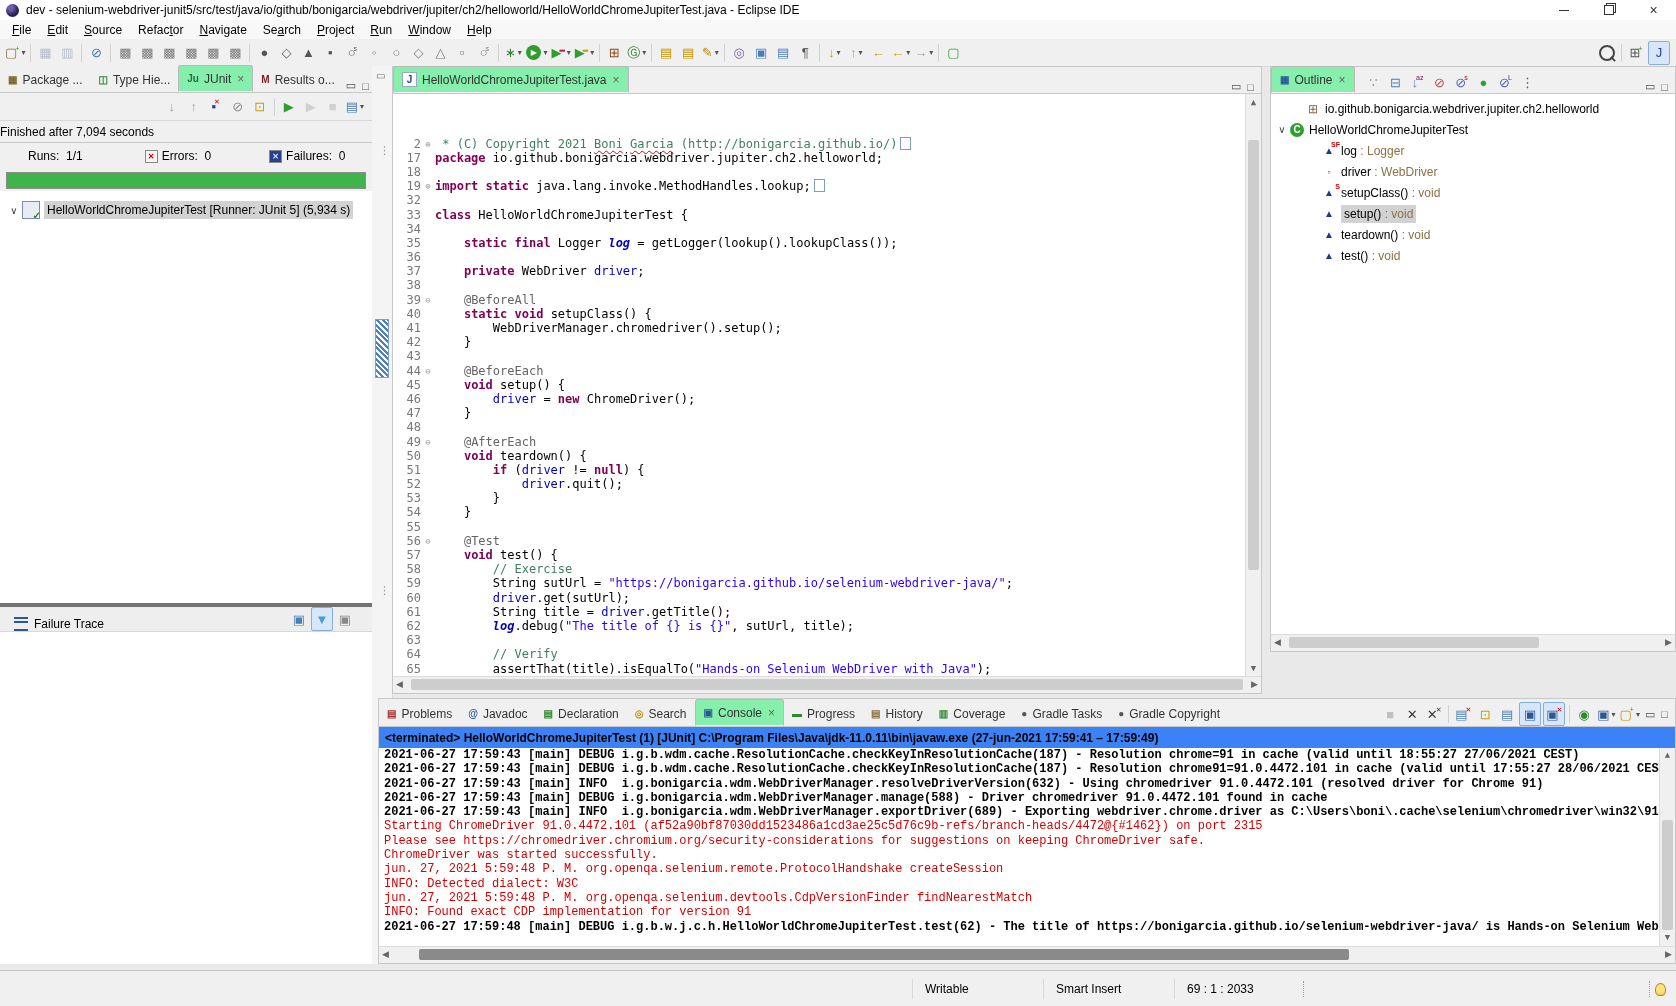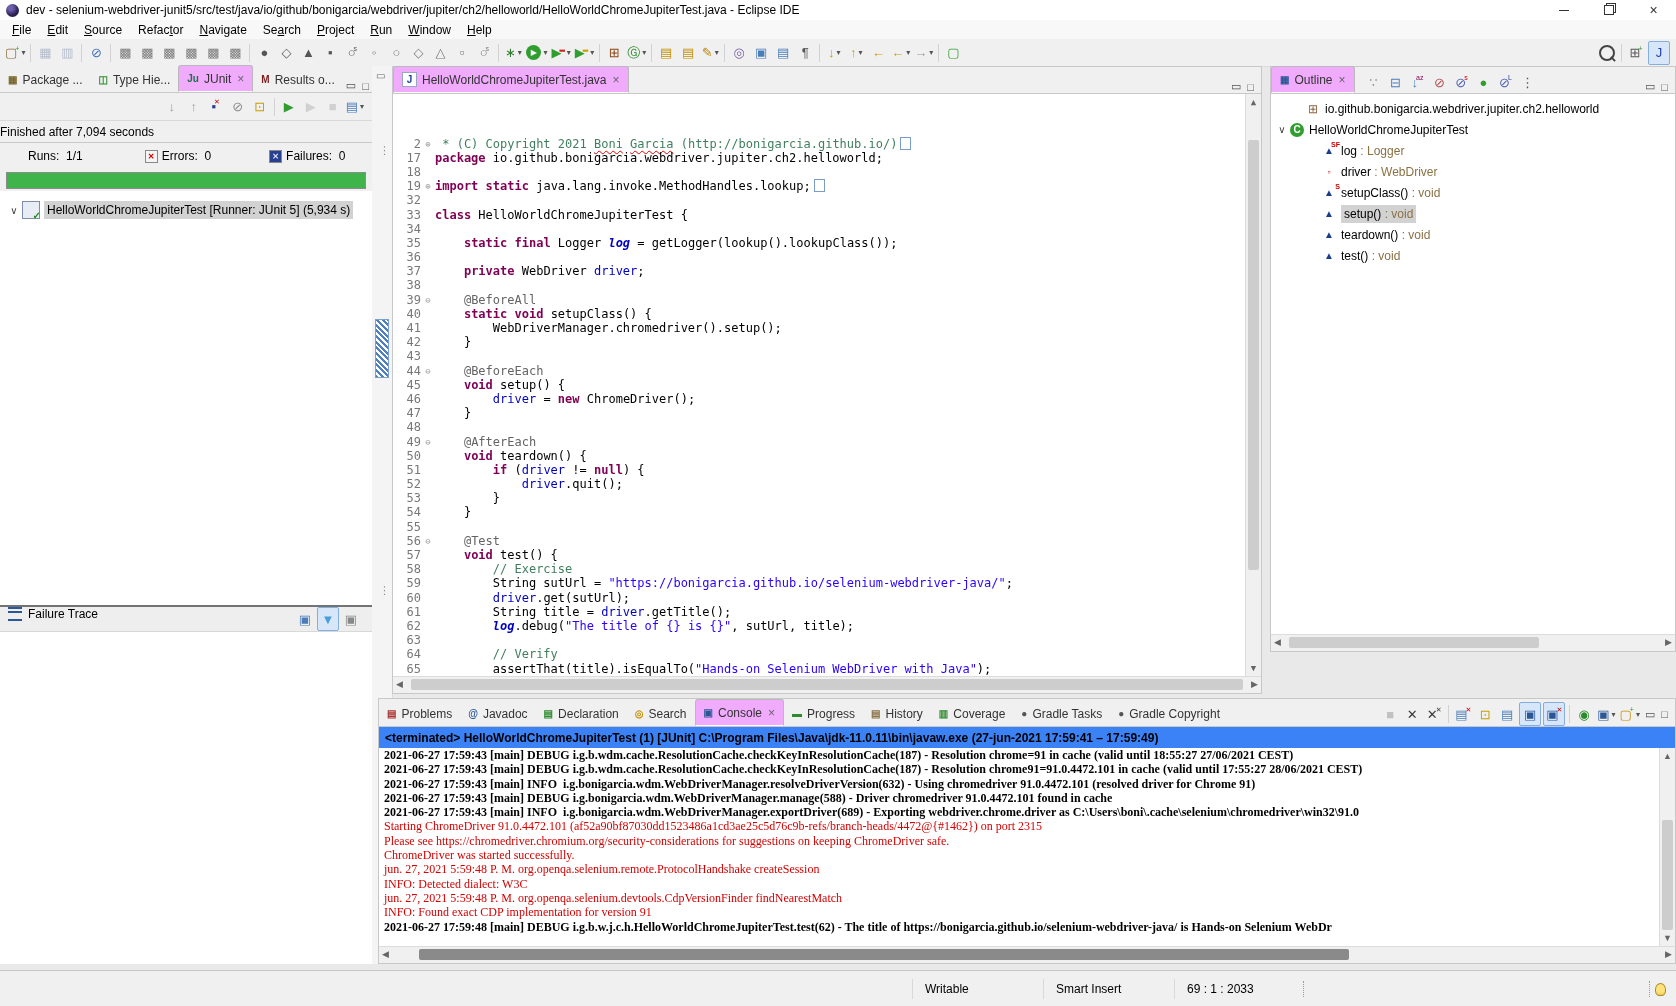--- a/index.html
+++ b/index.html
@@ -27,21 +27,21 @@
   .tbi .caret{font-size:8px;color:#555;margin-left:2px}
   .tbi.toggled{background:#d7e7f9;border:1px solid #84aedd}
   .tbi.dim{opacity:.45}
   .g-run{background:#2f9e2f;color:#fff;border-radius:50%;width:15px;height:15px;line-height:15px;text-align:center;font-size:8px}
   .tb-right{margin-left:auto;display:flex;align-items:center;padding-right:8px}
   .ic-search-mag{width:12px;height:12px;border:2px solid #444;border-radius:50%;position:relative;display:inline-block}
   .ic-search-mag:after{content:"";position:absolute;width:6px;height:2px;background:#444;transform:rotate(45deg);left:9px;top:11px}
   
   .viewtabs{height:26px;background:#f0f0f0;display:flex;align-items:flex-end;border-bottom:1px solid #c8c8c8}
   .vtab{display:inline-flex;align-items:center;height:25px;padding:0 8px;color:#333;white-space:nowrap;border-radius:3px 3px 0 0}
-  .vtab.active{background:#f0abfc;border:1px solid #b9b9b9;border-bottom:1px solid #fff}
+  .vtab.active{background:#86efac;border:1px solid #b9b9b9;border-bottom:1px solid #fff}
   .vtab .tabic{margin-right:5px;font-weight:bold;font-size:10px}
   .vtab .closex{margin-left:6px;color:#666;font-size:12px}
   .minmax{margin-left:auto;display:flex;align-items:center;padding-right:4px;color:#555}
   .mm{margin:0 3px;font-size:11px}
   
   #leftpanel{left:0;top:66px;width:372px;height:898px;background:#fff;border-right:1px solid #c8c8c8;display:flex;flex-direction:column}
   #junit-toolbar{height:27px;background:#f0f0f0;display:flex;align-items:center;justify-content:flex-end;padding-right:6px;border-bottom:1px solid #d8d8d8}
   #junit-finished{height:21px;background:#f0f0f0;border-bottom:1px solid #c8c8c8;display:flex;align-items:center;}
   #junit-counters{height:26px;background:#f0f0f0;display:flex;align-items:center}
   .counter{display:flex;align-items:center;white-space:nowrap}
@@ -52,21 +52,21 @@
   #greenbar{height:15px;width:100%;border:1px solid #8c8c8c;background:#3eb44a}
   #junit-tree{background:#fff;padding-top:8px}
   .jt-row{height:22px;display:flex;align-items:center;white-space:nowrap}
   .jt-exp{width:16px;text-align:center;color:#444;font-size:10px}
   .jt-ic{width:16px;height:16px;margin-right:4px;position:relative;flex:0 0 auto}
   .ic-suite{background:#e7ecf5;border:1px solid #7c8db0}
   .ic-suite:after{content:"✓";position:absolute;right:-2px;bottom:-3px;color:#1e8a1e;font-size:10px;font-weight:bold}
   .ic-test{background:#f2f7f2;border:1px solid #9ab89a}
   .ic-test:after{content:"✓";position:absolute;right:-2px;bottom:-3px;color:#1e8a1e;font-size:10px;font-weight:bold}
   .jt-label.selected{background:#d2d2d2;padding:2px 3px}
-  #failure-head{height:24px;background:#eeeeee;border-top:2px solid #737373;border-bottom:1px solid #d8d8d8;display:flex;align-items:flex-start;padding:0 6px;margin-top:auto}
+  #failure-head{height:24px;background:#eeeeee;border-top:4px solid #737373;border-bottom:1px solid #d8d8d8;display:flex;align-items:flex-end;padding:0 12px;margin-top:auto}
   .burger{width:14px;height:10px;border-top:2px solid #2b5797;border-bottom:2px solid #2b5797;position:relative;margin:0 6px 0 2px}
   .burger:after{content:"";position:absolute;left:0;right:0;top:2px;border-top:2px solid #2b5797}
   #failure-body{height:332px;background:#fff}
   
   #rstrip{left:372px;top:66px;width:20px;height:898px;background:#f4f4f4;border-right:1px solid #dcdcdc}
   #rstrip .restore-ic{position:absolute;top:4px;left:4px;color:#666;font-size:10px}
   #rstrip .dots-ic{position:absolute;top:78px;left:7px;color:#888;font-size:11px}
   #ruler-hatch{position:absolute;left:3px;top:253px;width:12px;height:57px;background:repeating-linear-gradient(45deg,#4f81c2 0 2px,#ffffff 2px 4px);border:1px solid #7aa0cf}
   #rstrip .dots2-ic{position:absolute;top:518px;left:7px;color:#888;font-size:11px}
   
@@ -104,21 +104,21 @@
   .ic-class{width:14px;height:14px;border-radius:50%;background:#2f9e2f;color:#fff;font-weight:bold;font-size:10px;display:inline-flex;align-items:center;justify-content:center;margin:0 5px 0 1px}
   .ic-tri{color:#1a3c8f;font-size:10px}
   .ic-redsq{color:#cc2222;font-size:9px}
   .ol-name{color:#000}
   .ol-type{color:#8a7144}
   .ol-row .sel{background:#d2d2d2;padding:2px 3px}
   
   #bottom{left:378px;top:698px;width:1298px;height:266px;background:#fff;border:1px solid #c8c8c8;box-sizing:border-box;display:flex;flex-direction:column}
   #bot-tabs{height:27px;background:#f0f0f0;display:flex;align-items:flex-end;border-bottom:1px solid #c8c8c8}
   #console-title{height:21px;background:#3b82f6;display:flex;align-items:center;padding-left:6px;white-space:nowrap;overflow:hidden;font-weight:bold}
-  #console-log{flex:1;overflow:hidden;position:relative;font-family:Liberation Serif, serif;font-size:12px;line-height:14.3px;padding-left:5px}
+  #console-log{flex:1;overflow:hidden;position:relative;font-family:Liberation Mono, monospace;font-size:12px;line-height:14.3px;padding-left:5px}
   .clog{white-space:pre;height:14.3px}
   .clog.out{color:#000;font-weight:bold}
   .clog.err{color:#d40000}
   #console-hscroll{height:16px}
   
   #statusbar{left:0;top:970px;width:1676px;height:36px;background:#f0f0f0;border-top:1px solid #c6c6c6;display:flex;align-items:center}
   .sb-cell{height:20px;display:flex;align-items:center;padding-left:12px;border-left:1px solid #d9d9d9}
   .sb-dotted{width:1px;height:16px;border-left:1px dotted #9a9a9a;margin:0 4px}
   .lamp{width:9px;height:11px;background:radial-gradient(circle at 50% 35%,#ffe27a 0 55%,#e8b93c 100%);border:1px solid #a88c2c;border-radius:50% 50% 40% 40%;margin-right:10px}
 </style>

